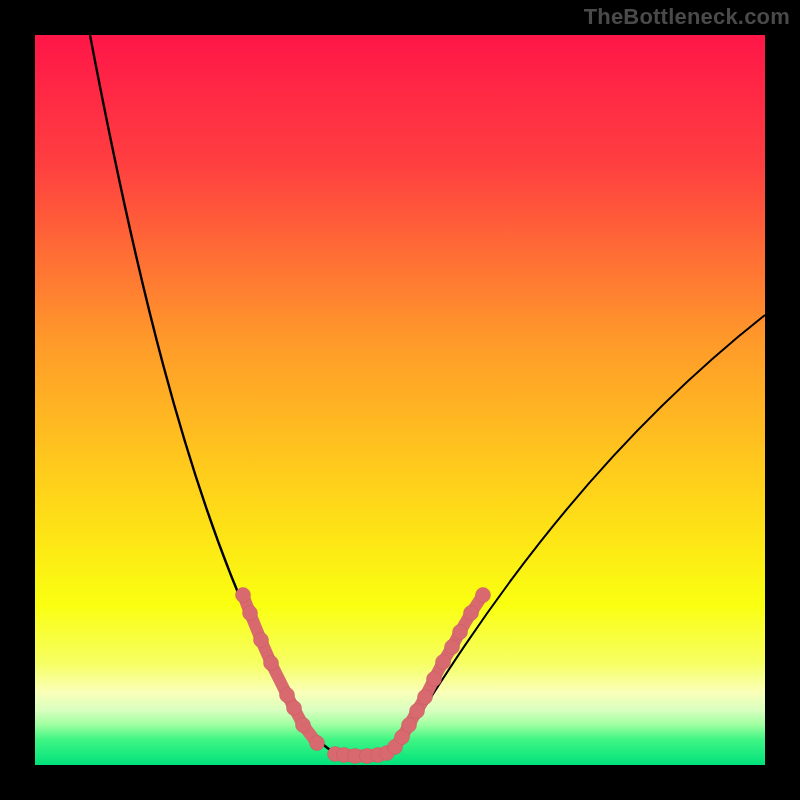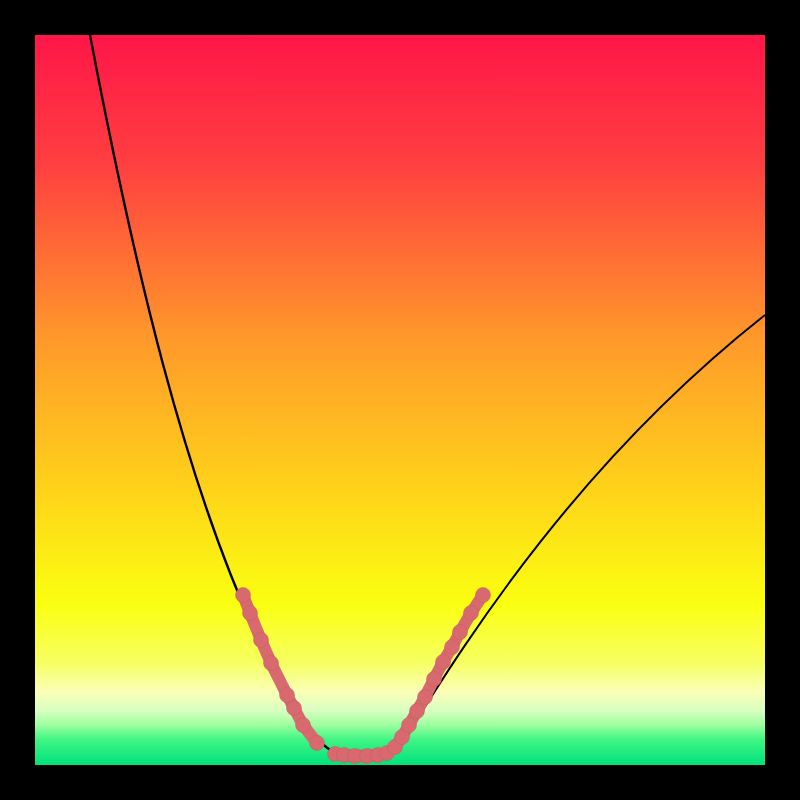--- a/index.html
+++ b/index.html
@@ -43,20 +43,21 @@
     position: absolute;
     left: 0; top: 0;
     width: 730px;
     height: 730px;
   }
 </style>
 </head>
 <body>
 
 <div class="container">
+  <div class="watermark">TheBottleneck.com</div>
 
   <div class="plot-frame">
     <svg class="gradient" viewBox="0 0 730 730" preserveAspectRatio="none">
       <defs>
         <linearGradient id="bg-grad" x1="0" y1="0" x2="0" y2="1">
             <stop offset="0%" stop-color="#ff1648"></stop>
             <stop offset="18%" stop-color="#ff4040"></stop>
             <stop offset="42%" stop-color="#ff9a2a"></stop>
             <stop offset="62%" stop-color="#ffd21a"></stop>
             <stop offset="78%" stop-color="#faff10"></stop>

